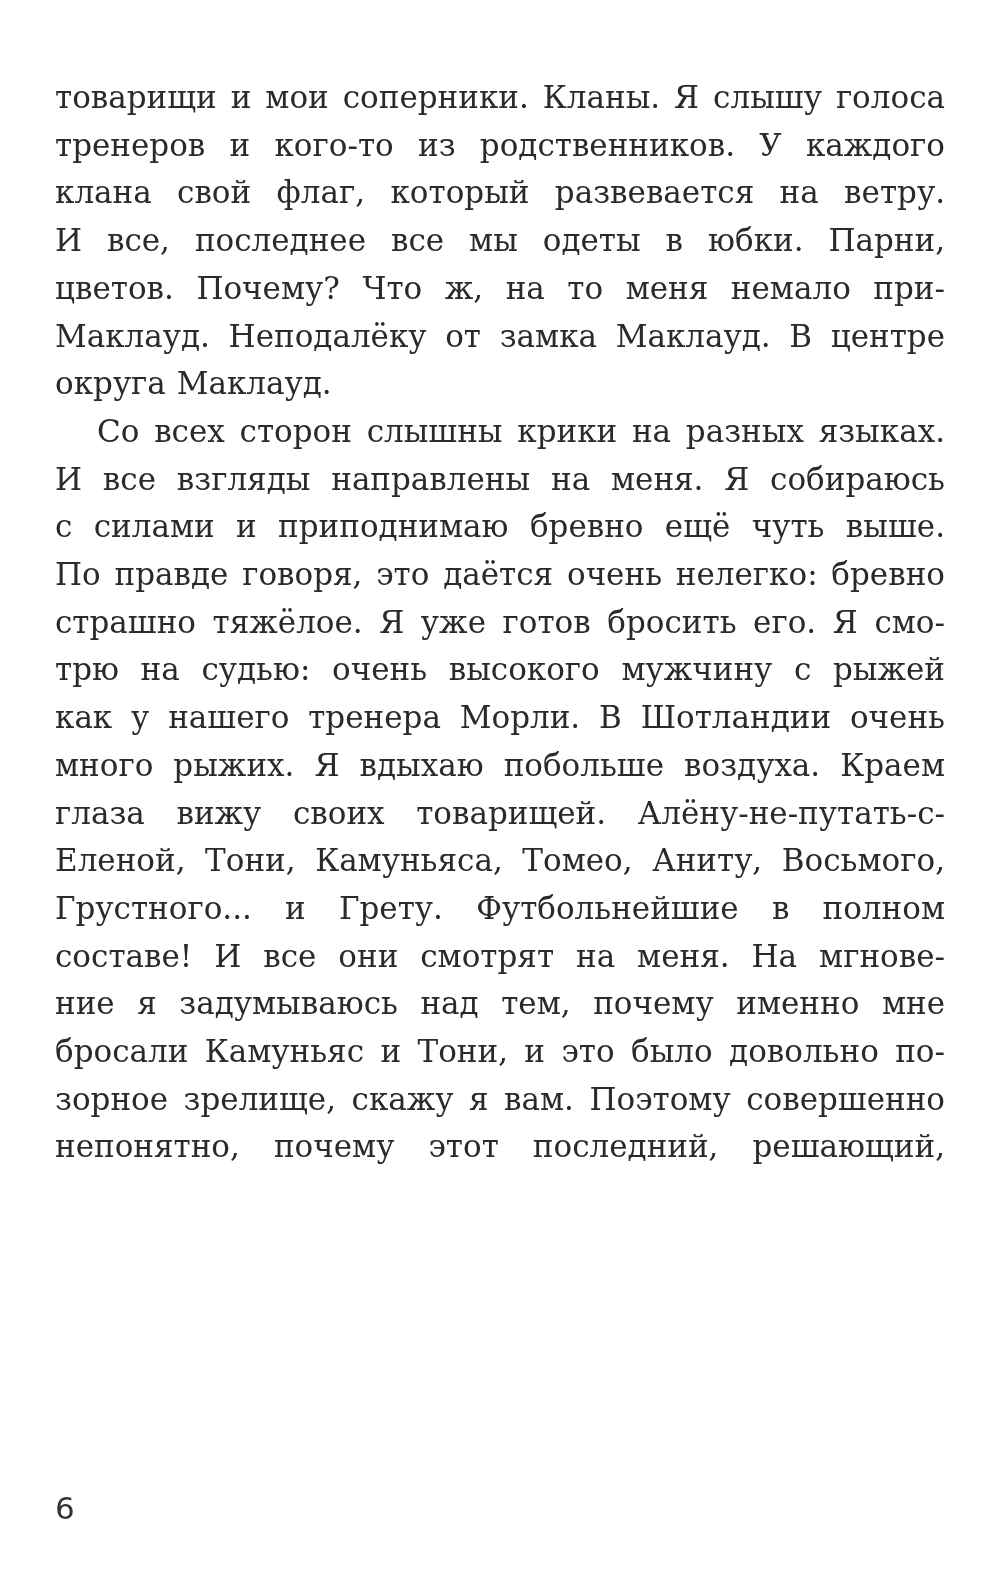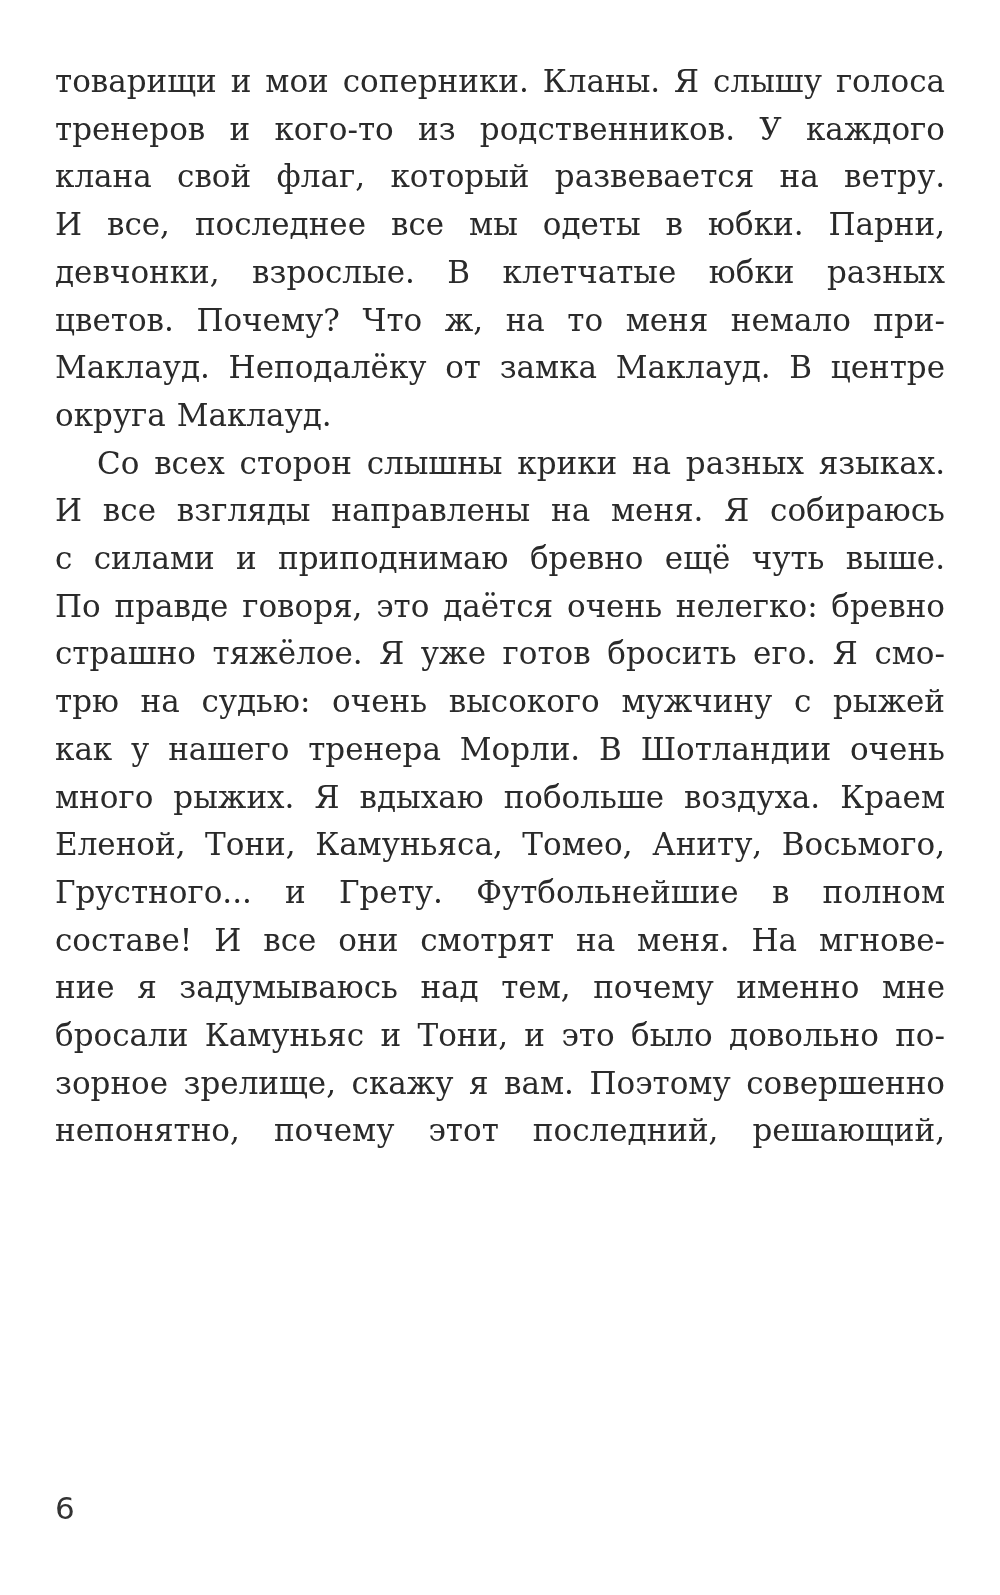--- a/index.html
+++ b/index.html
@@ -18,21 +18,21 @@
     width: 1000px;
     height: 1595px;
     background: #ffffff;
     position: relative;
   }
   .text-block {
     position: absolute;
     top: 0;
     left: 55px;
     right: 55px;
-    padding-top: 58px;
+    padding-top: 74px;
     color: #2a2a2a;
     font-size: 31px;
     line-height: 47.7px;
   }
   .line {
     text-align: justify;
     text-align-last: justify;
     white-space: normal;
     word-spacing: 1px;
   }
@@ -54,32 +54,32 @@
 </style>
 </head>
 <body>
 
 <div class="page">
   <div class="text-block">
       <div class="line">товарищи и мои соперники. Кланы. Я слышу голоса</div>
       <div class="line">тренеров и кого-то из родственников. У каждого</div>
       <div class="line">клана свой флаг, который развевается на ветру.</div>
       <div class="line">И все, последнее все мы одеты в юбки. Парни,</div>
-      <div class="line">девчонки, взрослые. В клетчатые юбки разных</div>
       <div class="line">цветов. Почему? Что ж, на то меня немало при-</div>
       <div class="line">Маклауд. Неподалёку от замка Маклауд. В центре</div>
       <div class="line flush-last">округа Маклауд.</div>
       <div class="line indent">Со всех сторон слышны крики на разных языках.</div>
       <div class="line">И все взгляды направлены на меня. Я собираюсь</div>
       <div class="line">с силами и приподнимаю бревно ещё чуть выше.</div>
       <div class="line">По правде говоря, это даётся очень нелегко: бревно</div>
       <div class="line">страшно тяжёлое. Я уже готов бросить его. Я смо-</div>
       <div class="line">трю на судью: очень высокого мужчину с рыжей</div>
       <div class="line">как у нашего тренера Морли. В Шотландии очень</div>
       <div class="line">много рыжих. Я вдыхаю побольше воздуха. Краем</div>
+      <div class="line">глаза вижу своих товарищей. Алёну-не-путать-с-</div>
       <div class="line">Еленой, Тони, Камуньяса, Томео, Аниту, Восьмого,</div>
       <div class="line">Грустного... и Грету. Футбольнейшие в полном</div>
       <div class="line">составе! И все они смотрят на меня. На мгнове-</div>
       <div class="line">ние я задумываюсь над тем, почему именно мне</div>
       <div class="line">бросали Камуньяс и Тони, и это было довольно по-</div>
       <div class="line">зорное зрелище, скажу я вам. Поэтому совершенно</div>
       <div class="line">непонятно, почему этот последний, решающий,</div>
     </div>
   <div class="page-number">6</div>
 </div>

